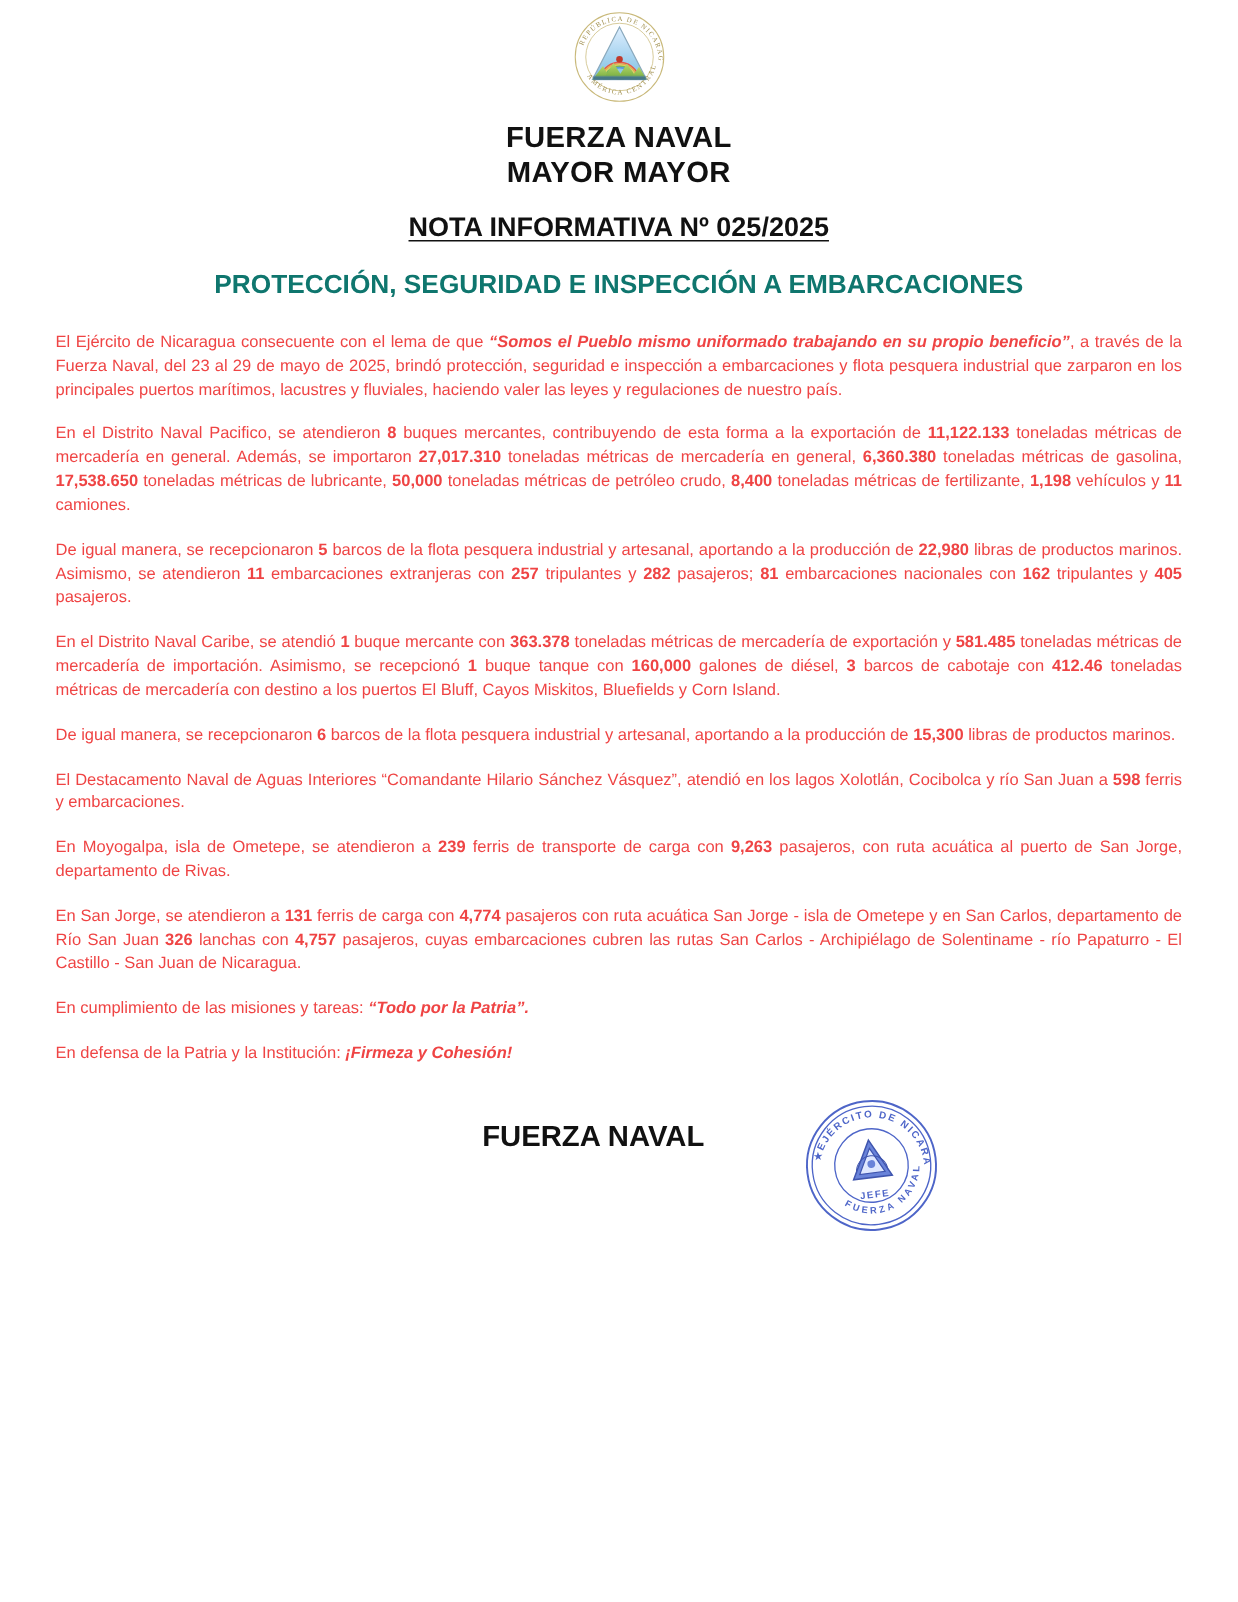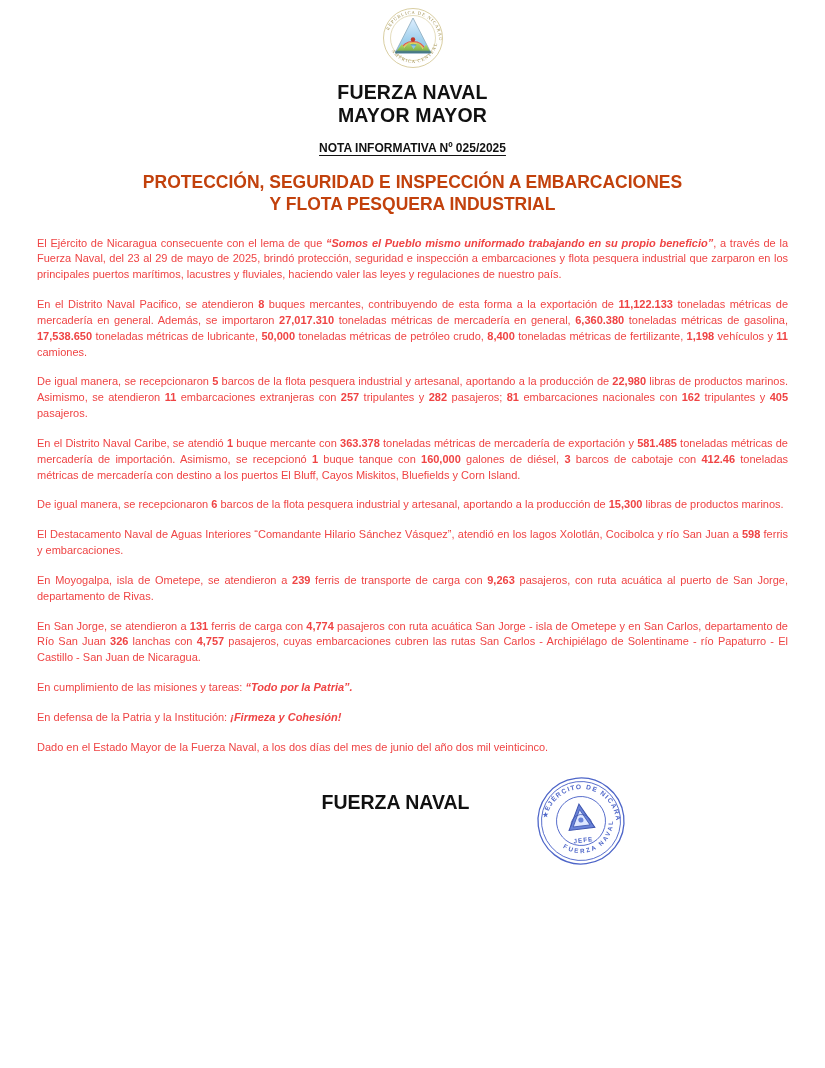--- a/index.html
+++ b/index.html
@@ -42,35 +42,35 @@
     font-weight: bold;
     font-size: 19.5px;
     letter-spacing: 0.2px;
     line-height: 1.16;
     margin-top: 11px;
     color: #111;
   }
   .nota-line {
     text-align: center;
     font-weight: bold;
-    font-size: 12px;
+    font-size: 18px;
     margin-top: 15px;
     color: #111;
   }
   .nota-line span {
     text-decoration: underline;
     text-underline-offset: 3px;
   }
   .subject {
     text-align: center;
     font-weight: bold;
     font-size: 17.5px;
     line-height: 1.24;
     margin-top: 17px;
-    color: #c2410c;
+    color: #0f766e;
   }
 
   
   .body-block {
     margin-top: 20px;
   }
   p.para {
     text-align: justify;
     text-justify: inter-word;
     font-size: 11px;
@@ -166,21 +166,20 @@
     <div>FUERZA NAVAL</div>
     <div>MAYOR MAYOR</div>
   </div>
 
   <div class="nota-line">
     <span>NOTA INFORMATIVA Nº 025/2025</span>
   </div>
 
   <div class="subject">
     <div>PROTECCIÓN, SEGURIDAD E INSPECCIÓN A EMBARCACIONES</div>
-    <div>Y FLOTA PESQUERA INDUSTRIAL</div>
   </div>
 
   <div class="body-block">
 
     <p class="para"><span>El Ejército de Nicaragua consecuente con el lema de que </span><i class="quote">“Somos el Pueblo mismo uniformado trabajando en su propio beneficio”</i><span>, a través de la Fuerza Naval, del 23 al 29 de mayo de 2025, brindó protección, seguridad e inspección a embarcaciones y flota pesquera industrial que zarparon en los principales puertos marítimos, lacustres y fluviales, haciendo valer las leyes y regulaciones de nuestro país.</span></p>
 
     <p class="para"><span>En el Distrito Naval Pacifico, se atendieron </span><b>8</b><span> buques mercantes, contribuyendo de esta forma a la exportación de </span><b>11,122.133</b><span> toneladas métricas de mercadería en general. Además, se importaron </span><b>27,017.310</b><span> toneladas métricas de mercadería en general, </span><b>6,360.380</b><span> toneladas métricas de gasolina, </span><b>17,538.650</b><span> toneladas métricas de lubricante, </span><b>50,000</b><span> toneladas métricas de petróleo crudo, </span><b>8,400</b><span> toneladas métricas de fertilizante, </span><b>1,198</b><span> vehículos y </span><b>11</b><span> camiones.</span></p>
 
     <p class="para"><span>De igual manera, se recepcionaron </span><b>5</b><span> barcos de la flota pesquera industrial y artesanal, aportando a la producción de </span><b>22,980</b><span> libras de productos marinos. Asimismo, se atendieron </span><b>11</b><span> embarcaciones extranjeras con </span><b>257</b><span> tripulantes y </span><b>282</b><span> pasajeros; </span><b>81</b><span> embarcaciones nacionales con </span><b>162</b><span> tripulantes y </span><b>405</b><span> pasajeros.</span></p>
 
@@ -191,21 +190,20 @@
     <p class="para"><span>El Destacamento Naval de Aguas Interiores “Comandante Hilario Sánchez Vásquez”, atendió en los lagos Xolotlán, Cocibolca y río San Juan a </span><b>598</b><span> ferris y embarcaciones.</span></p>
 
     <p class="para"><span>En Moyogalpa, isla de Ometepe, se atendieron a </span><b>239</b><span> ferris de transporte de carga con </span><b>9,263</b><span> pasajeros, con ruta acuática al puerto de San Jorge, departamento de Rivas.</span></p>
 
     <p class="para"><span>En San Jorge, se atendieron a </span><b>131</b><span> ferris de carga con </span><b>4,774</b><span> pasajeros con ruta acuática San Jorge - isla de Ometepe y en San Carlos, departamento de Río San Juan </span><b>326</b><span> lanchas con </span><b>4,757</b><span> pasajeros, cuyas embarcaciones cubren las rutas San Carlos - Archipiélago de Solentiname - río Papaturro - El Castillo - San Juan de Nicaragua.</span></p>
 
     <p class="para"><span>En cumplimiento de las misiones y tareas: </span><i class="quote">“Todo por la Patria”.</i></p>
 
     <p class="para"><span>En defensa de la Patria y la Institución: </span><i class="quote">¡Firmeza y Cohesión!</i></p>
 
-    <p class="para"><span>Dado en el Estado Mayor de la Fuerza Naval, a los dos días del mes de junio del año dos mil veinticinco.</span></p>
   </div>
 
   <div class="signature">
     <div class="sign-text">
       <div>FUERZA NAVAL</div>
 
     </div>
     <div class="seal">
       <svg viewBox="0 0 92 92" width="92" height="92" aria-hidden="true">
         <g fill="none" stroke="#3f59c4" stroke-width="1.3">

